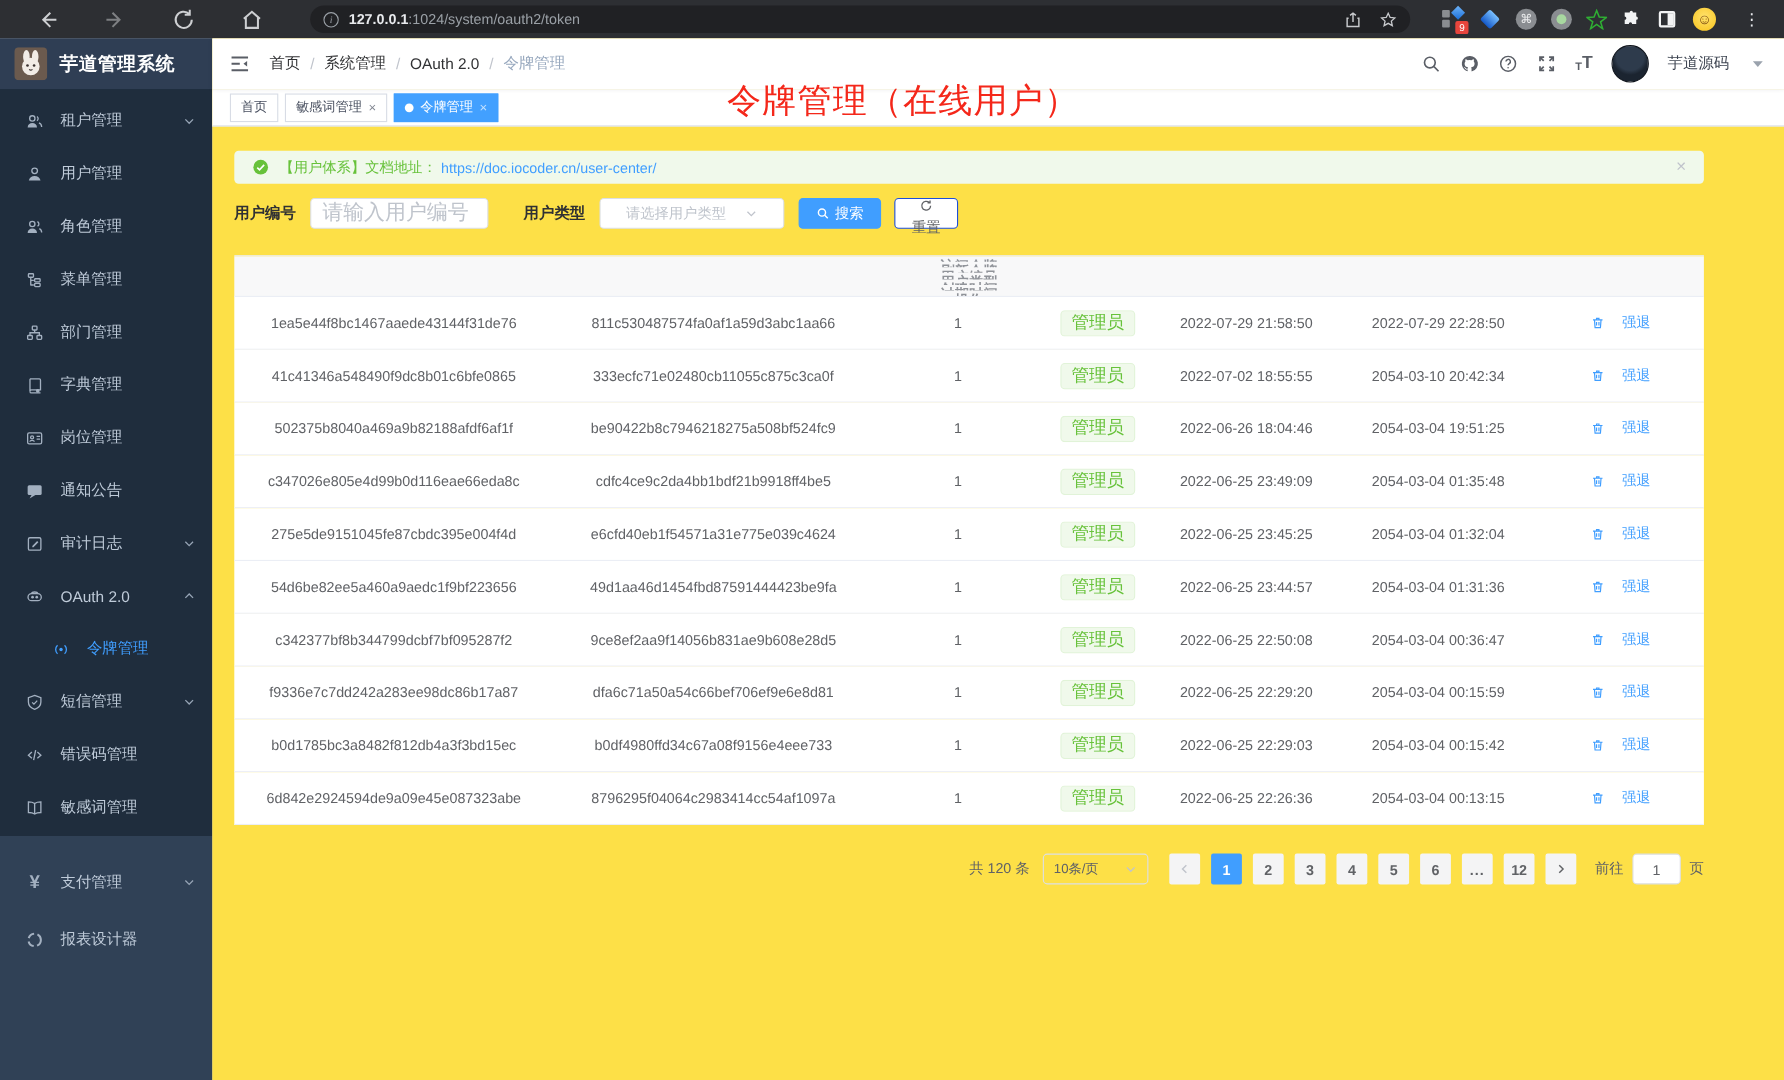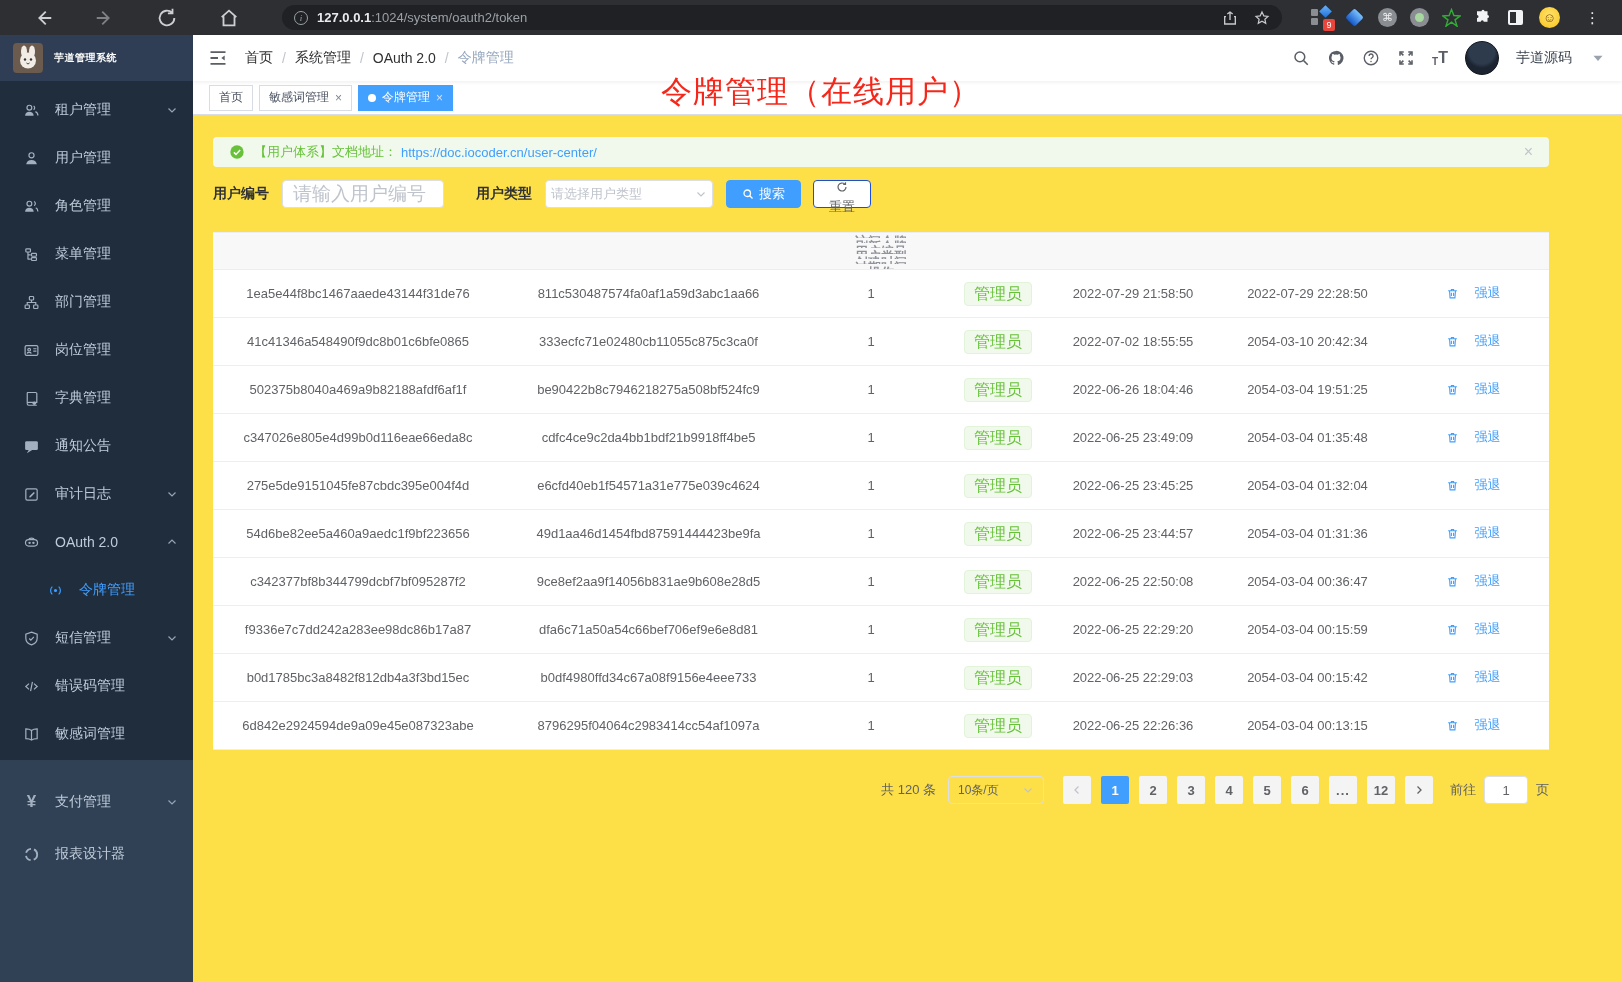--- a/index.html
+++ b/index.html
@@ -35,21 +35,21 @@
   .emoji-face { width:21px; height:21px; border-radius:50%; background:radial-gradient(circle at 50% 40%,#ffe26b,#f8c31c); color:#7a4b12; font-size:13px; display:flex; align-items:center; justify-content:center; }
   .kebab { color:#e8eaed; font-size:15px; margin-left:12px; letter-spacing:0; cursor:pointer; }
 
   
   #app { display:flex; height:947px; }
 
   
   #sidebar { width:193px; flex-shrink:0; background:#304156; display:flex; flex-direction:column; }
   .logo-band { height:46px; background:#2f3e54; display:flex; align-items:center; padding:0 13px; gap:11px; flex-shrink:0; }
   .logo-band .icn { width:30px; height:30px; }
-  .app-title { color:#fff; font-size:10px; font-weight:700; letter-spacing:.5px; }
+  .app-title { color:#fff; font-size:17px; font-weight:700; letter-spacing:.5px; }
   .menu { flex:1; display:flex; flex-direction:column; }
   .group-sub { background:#1f2d3d; padding:5px 0 2px; }
   .group-base { background:#304156; padding:16px 0 0; flex:1; }
   .side-item { height:48px; display:flex; align-items:center; padding-left:23px; gap:15px; font-size:14px; color:#bfcbd9; cursor:pointer; position:relative; }
   .group-base .side-item { height:52px; }
   .side-item.lvl2 { padding-left:47px; }
   .side-item .icn { width:17px; height:17px; color:#a3b0c0; flex-shrink:0; }
   .side-item .yen { font-size:17px; font-weight:700; color:#a3b0c0; width:17px; text-align:center; }
   .side-item .arrow { position:absolute; right:15px; width:12px; height:12px; color:#96a4b5; }
   .side-item.active, .side-item.active .icn { color:#409eff; }
@@ -83,21 +83,21 @@
 
   .alert { height:30px; background:#f0f9eb; border-radius:4px; display:flex; align-items:center; padding:0 16px; font-size:13px; color:#67c23a; }
   .alert .icn.chk { width:16px; height:16px; margin-right:9px; }
   .doc-link { color:#409eff; text-decoration:none; margin-left:4px; cursor:pointer; }
   .aclose { margin-left:auto; color:#c0c4cc; font-size:16px; cursor:pointer; line-height:1; }
 
   .filter { margin-top:13px; display:flex; align-items:center; font-size:14px; color:#303133; }
   .f-label { font-weight:700; margin-right:13px; white-space:nowrap; }
   .f-input { width:162px; height:28px; border:1px solid #dcdfe6; border-radius:4px; padding:0 10px; font-size:19px; color:#606266; outline:none; margin-right:32px; }
   .f-input::placeholder { color:#bfc4cc; }
-  .select-box { width:168px; height:28px; border:1px solid #dcdfe6; border-radius:4px; display:flex; align-items:center; justify-content:space-between; padding:0 5px; margin-right:13px; cursor:pointer; background:#fff; }
+  .select-box { width:168px; height:28px; border:1px solid #dcdfe6; border-radius:4px; display:flex; align-items:center; justify-content:space-between; padding:0 23px; margin-right:13px; cursor:pointer; background:#fff; }
   .select-box .ph { font-size:13px; color:#bfc4cc; }
   .select-box .icn, .size-select .icn { width:12px; height:12px; color:#c0c4cc; }
   .btn { height:28px; border-radius:4px; font-size:13px; display:inline-flex; align-items:center; gap:5px; padding:0 15px; cursor:pointer; }
   .btn .icn { width:12px; height:12px; }
   .btn-primary { background:#409eff; border:1px solid #409eff; color:#fff; margin-right:12px; }
   .btn-plain { background:#fff; border:1px solid #1d4ed8; color:#606266;flex-direction:column; }
 
   .dtable { margin-top:24px; font-size:13px; color:#606266; border-top:1px solid #ebeef5; }
   .t-head { display:flex; align-items:center; height:37px; background:#f8f8f9; border-bottom:1px solid #ebeef5; color:#909399; font-weight:700;flex-direction:column; }
   .t-row { display:flex; align-items:center; height:48px; border-bottom:1px solid #ebeef5; background:#fff; }
@@ -263,36 +263,36 @@
                 <rect x="3" y="15.5" width="6" height="5" rx="1"></rect>
                 <rect x="15" y="15.5" width="6" height="5" rx="1"></rect>
                 <path d="M12 8.5v3.5M6 15.5V12h12v3.5"></path>
               </svg>
             </span>
             <span>部门管理</span>
           </div>
           <div class="side-item">
             <span class="icn">
               <svg viewBox="0 0 24 24" fill="none" stroke="currentColor" stroke-width="1.7">
+                <path d="M6.5 3.5H18a1.5 1.5 0 0 1 1.5 1.5v12.5H8a2 2 0 0 0-2 2V5a1.5 1.5 0 0 1 .5-1.5z"></path>
+                <path d="M6 19.5a2 2 0 0 0 2 2h11.5"></path>
+                <circle cx="16" cy="18.8" r="2.4" fill="currentColor" stroke="none"></circle>
+              </svg>
+            </span>
+            <span>字典管理</span>
+          </div>
+          <div class="side-item">
+            <span class="icn">
+              <svg viewBox="0 0 24 24" fill="none" stroke="currentColor" stroke-width="1.7">
                 <rect x="3" y="5" width="18" height="14" rx="2"></rect>
                 <circle cx="8.7" cy="10.8" r="1.9"></circle>
                 <path d="M5.7 16.2c.6-2 5.4-2 6 0M14.5 9.5h4.5M14.5 13h4.5"></path>
               </svg>
             </span>
             <span>岗位管理</span>
-          </div>
-          <div class="side-item">
-            <span class="icn">
-              <svg viewBox="0 0 24 24" fill="none" stroke="currentColor" stroke-width="1.7">
-                <path d="M6.5 3.5H18a1.5 1.5 0 0 1 1.5 1.5v12.5H8a2 2 0 0 0-2 2V5a1.5 1.5 0 0 1 .5-1.5z"></path>
-                <path d="M6 19.5a2 2 0 0 0 2 2h11.5"></path>
-                <circle cx="16" cy="18.8" r="2.4" fill="currentColor" stroke="none"></circle>
-              </svg>
-            </span>
-            <span>字典管理</span>
           </div>
           <div class="side-item">
             <span class="icn">
               <svg viewBox="0 0 24 24" fill="none" stroke="currentColor" stroke-width="1.7">
                 <rect x="3" y="4.5" width="18" height="12.5" rx="2" fill="currentColor" stroke="none"></rect>
                 <path d="M8 17l-2.5 4.5L13 17" fill="currentColor" stroke="none"></path>
               </svg>
             </span>
             <span>通知公告</span>
           </div>

